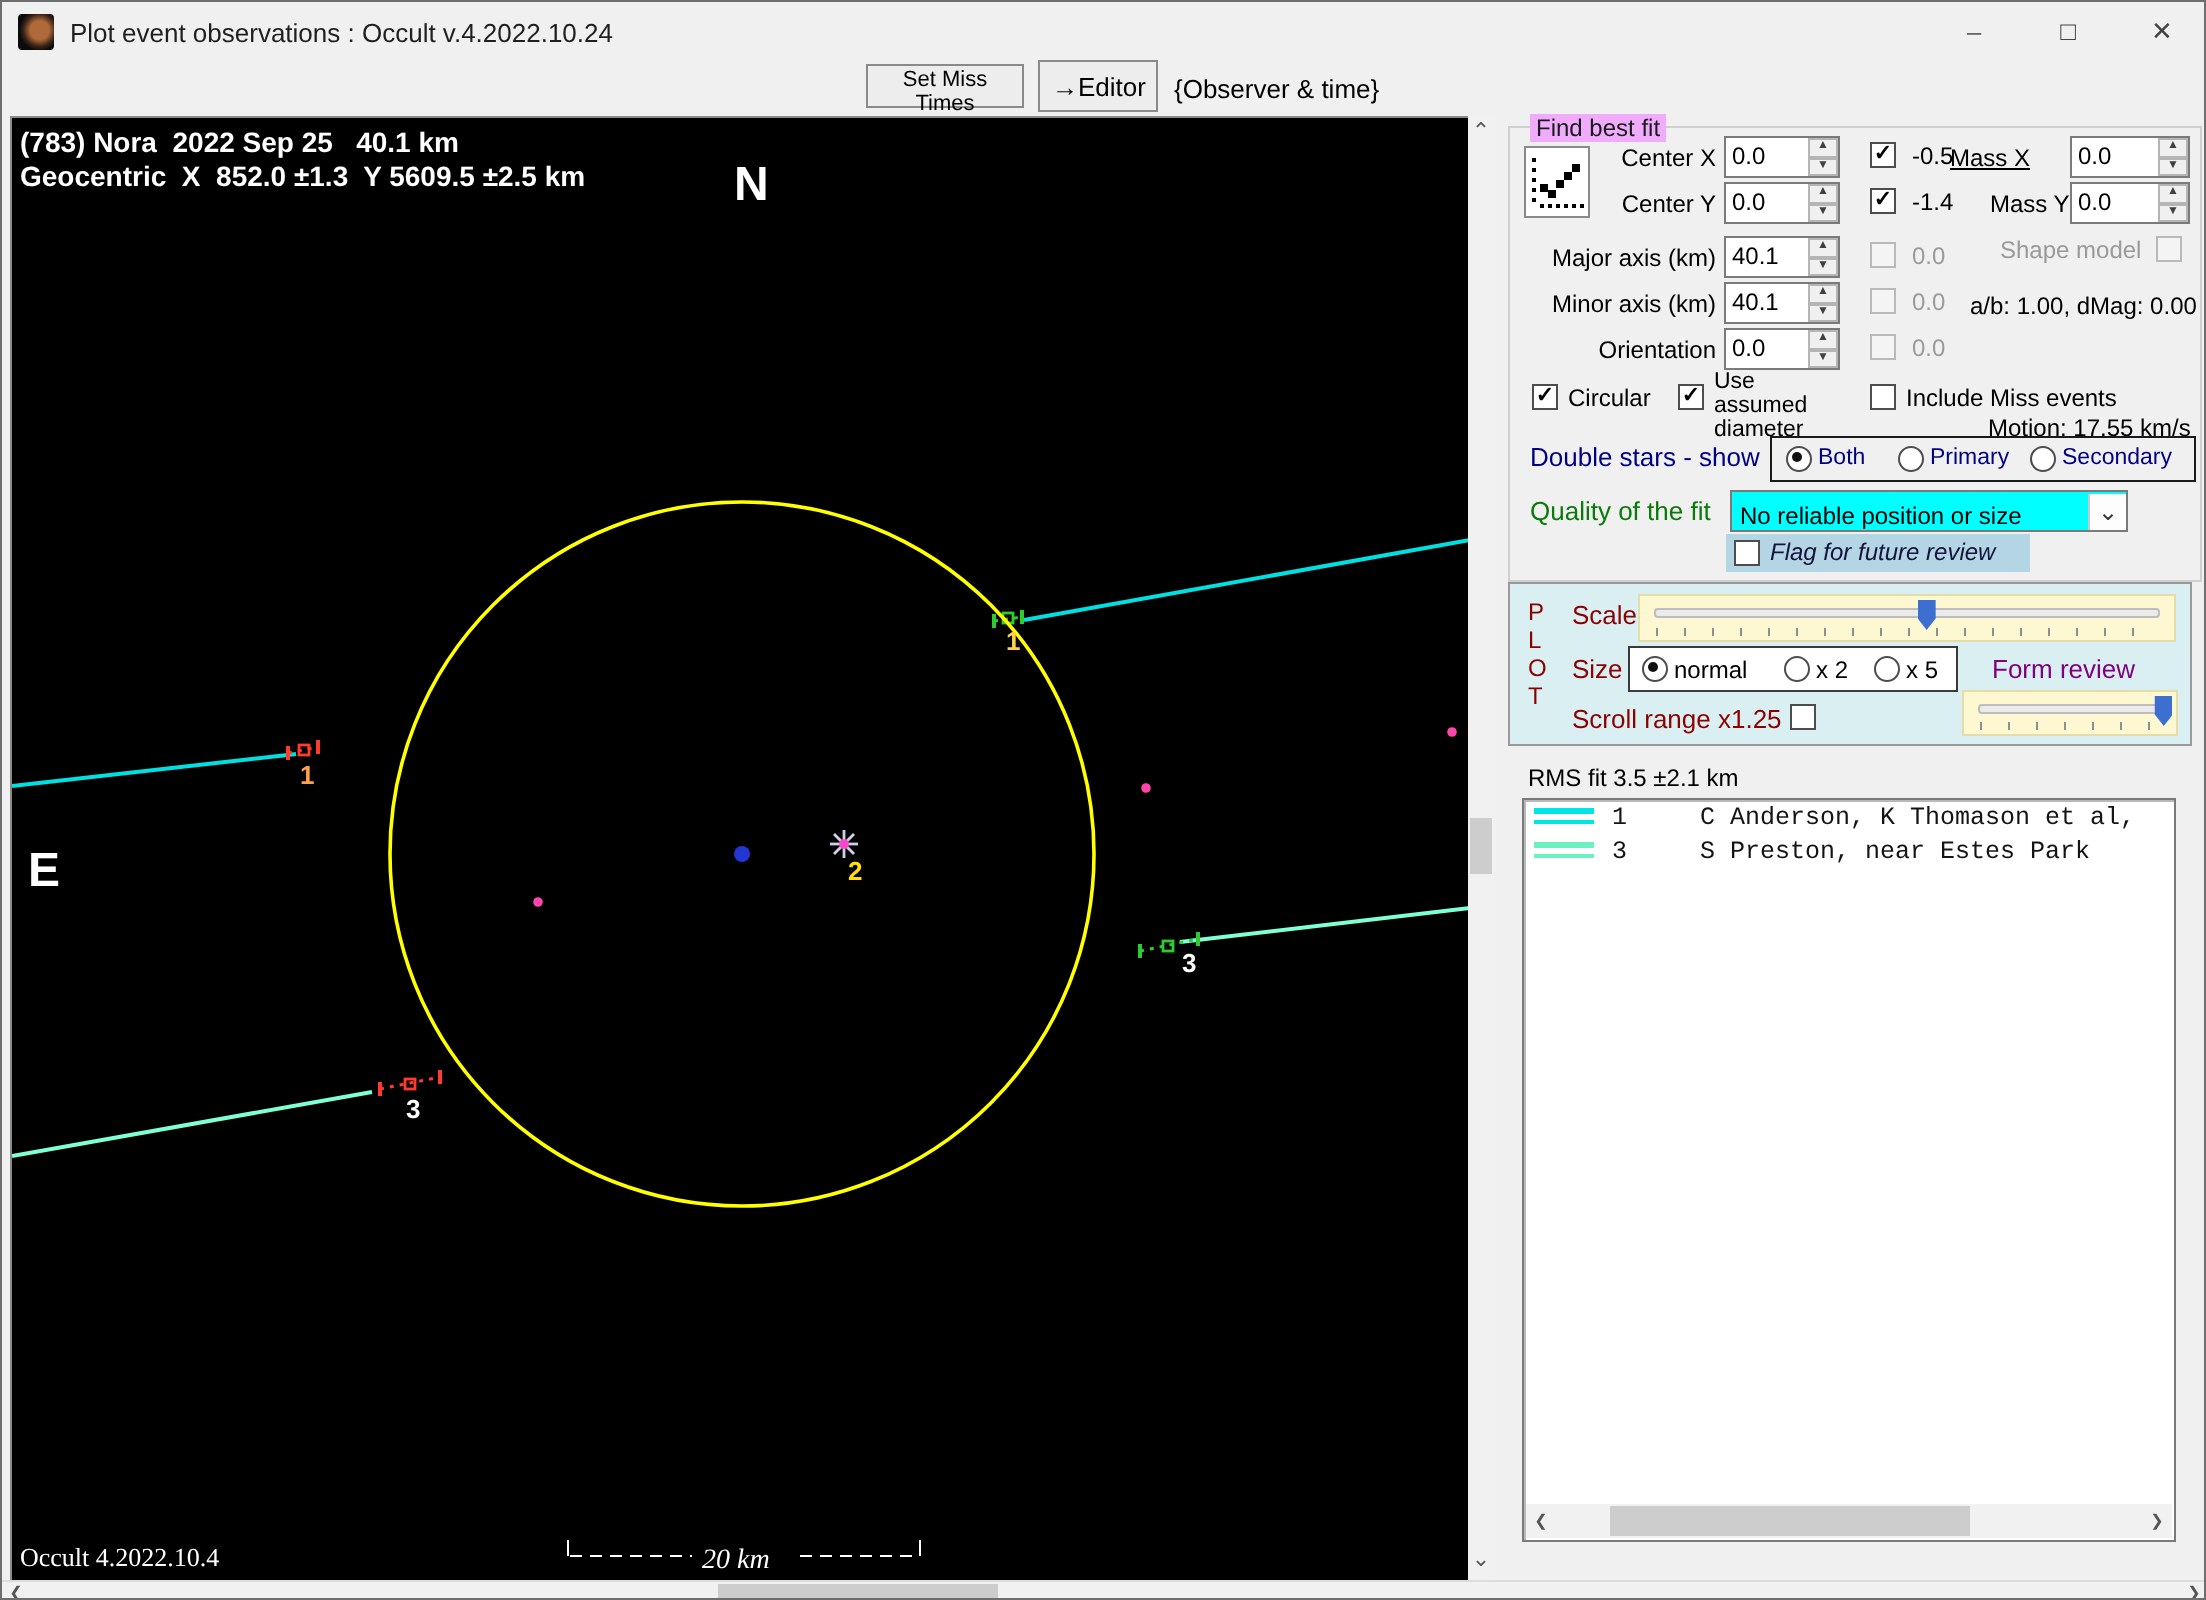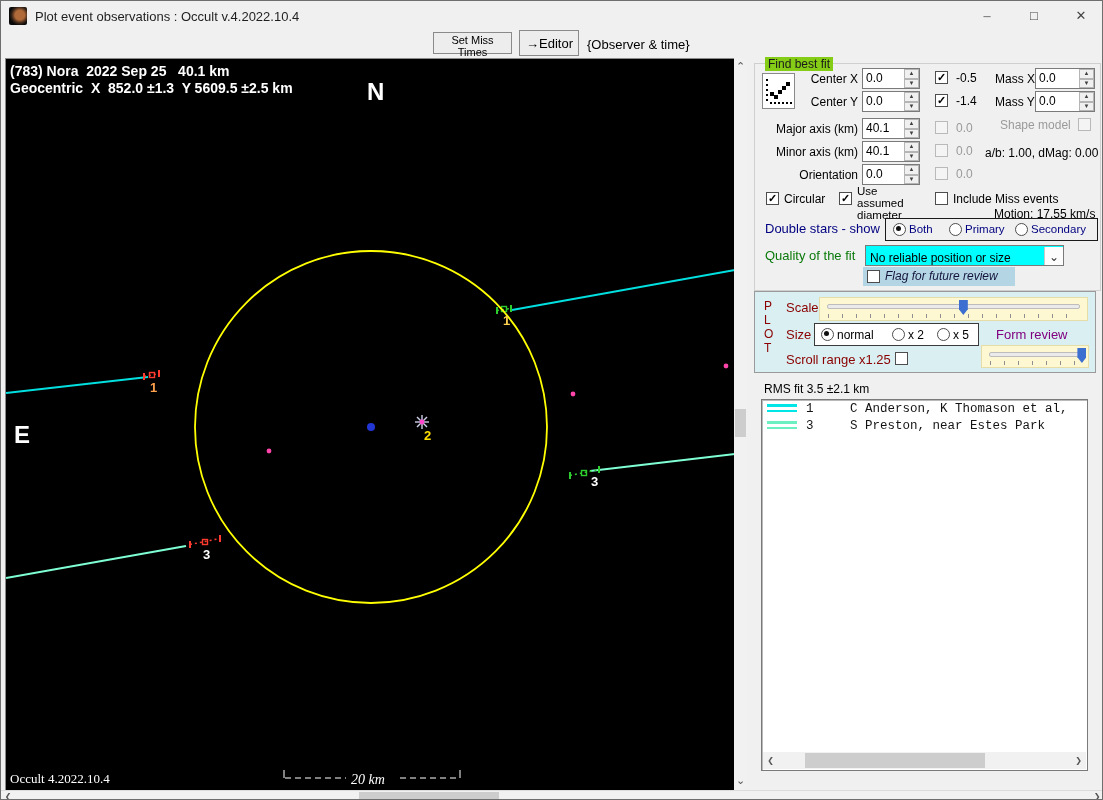--- a/index.html
+++ b/index.html
@@ -36,21 +36,21 @@
   .sb-track{background:#f1f1f1;}
   .sb-thumb{position:absolute;background:#cdcdcd;}
   .sb-arr{position:absolute;color:#555;text-align:center;}
   .arr-up::after{content:"⌃";font-size:11px;line-height:14px;display:block;}
   .arr-dn::after{content:"⌄";font-size:11px;line-height:10px;display:block;}
   .arr-lf::after{content:"❮";font-size:8px;line-height:11px;display:block;}
   .arr-rt::after{content:"❯";font-size:8px;line-height:11px;display:block;}
 
   
   .grp{position:absolute;border:1px solid #cfcfcf;}
-  .grp-label{position:absolute;background:#84cc16;padding:0 3px;font-size:12px;color:#1a1a1a;white-space:nowrap;}
+  .grp-label{position:absolute;background:#f0abfc;padding:0 3px;font-size:12px;color:#1a1a1a;white-space:nowrap;}
 
   
   .spinner{position:absolute;height:21px;border:1px solid #7a7a7a;background:#fff;display:flex;box-sizing:border-box;}
   .spin-val{flex:1;font-size:12px;color:#000;padding:2px 0 0 3px;overflow:hidden;}
   .spin-btns{width:15px;display:flex;flex-direction:column;}
   .spin-btns i{flex:1;font-style:normal;background:#f0f0f0;border:1px solid #b5b5b5;color:#404040;
      font-size:6px;line-height:7px;text-align:center;}
   .spin-btns i.u::after{content:"▲";}
   .spin-btns i.d::after{content:"▼";}
 
@@ -89,21 +89,21 @@
   .flagband{position:absolute;background:#b4d6e4;}
   .fbf-btn{position:absolute;background:#fff;border:1px solid #8a8a8a;box-sizing:border-box;}
 </style>
 </head>
 <body>
 
 <div class="w">
 
   <div class="titlebar">
     <div class="app-icon"></div>
-    <div class="title-text">Plot event observations : Occult v.4.2022.10.4</div>
+    <div class="title-text">Plot event observations : Occult v.4.2022.10.24</div>
     <div class="wbtn min" style="left:963px;"></div>
     <div class="wbtn max" style="left:1010px;"></div>
     <div class="wbtn close" style="left:1057px;"></div>
   </div>
 
   <button class="btn" style="left:432px;top:31px;width:79px;height:22px;font-size:11px;">Set Miss Times</button>
   <button class="btn bold" style="left:518px;top:29px;width:60px;height:26px;font-size:13px;">→Editor</button>
   <div class="abs lbl" style="left:586px;top:36px;font-size:13px;">{Observer &amp; time}</div>
 
   <div class="plot">
@@ -191,21 +191,21 @@
   <div class="abs lbl right" style="left:781px;top:71px;width:76px;">Center X</div>
   <div class="spinner" style="left:861px;top:67px;width:58px;">
     <span class="spin-val">0.0</span>
     <span class="spin-btns">
         <i class="u"></i>
         <i class="d"></i>
       </span>
   </div>
   <span class="cb checked" style="left:934px;top:70px;"></span>
   <div class="abs lbl" style="left:955px;top:70px;">-0.5</div>
-  <div class="abs lbl" style="left:994px;top:71px;">Mass X</div>
+  <div class="abs lbl" style="left:974px;top:71px;text-decoration:underline;">Mass X</div>
   <div class="spinner" style="left:1034px;top:67px;width:60px;">
     <span class="spin-val">0.0</span>
     <span class="spin-btns">
         <i class="u"></i>
         <i class="d"></i>
       </span>
   </div>
 
   <div class="abs lbl right" style="left:781px;top:94px;width:76px;">Center Y</div>
   <div class="spinner" style="left:861px;top:90px;width:58px;">

